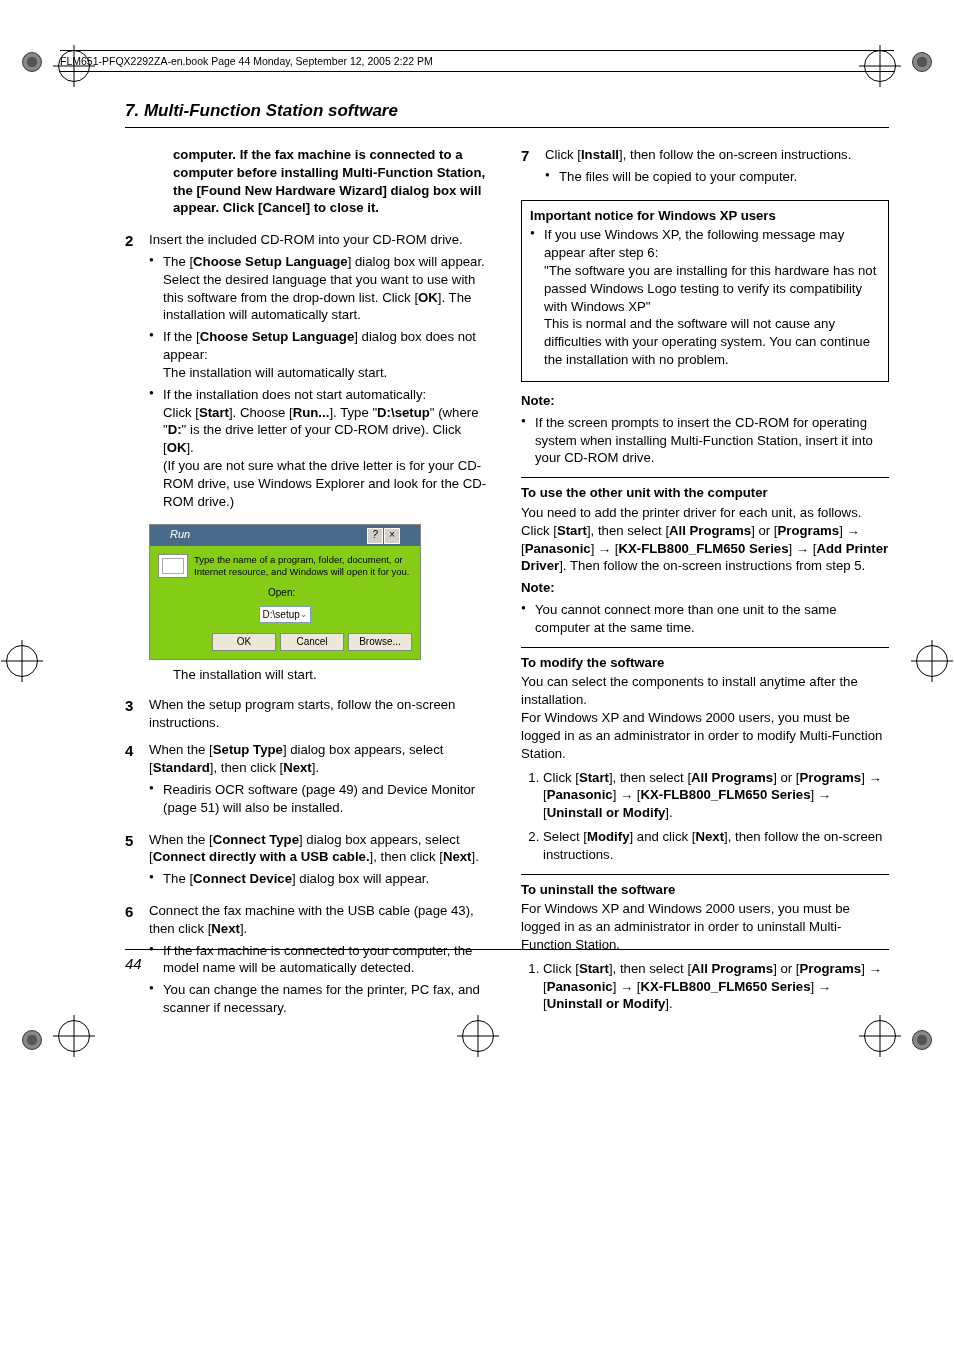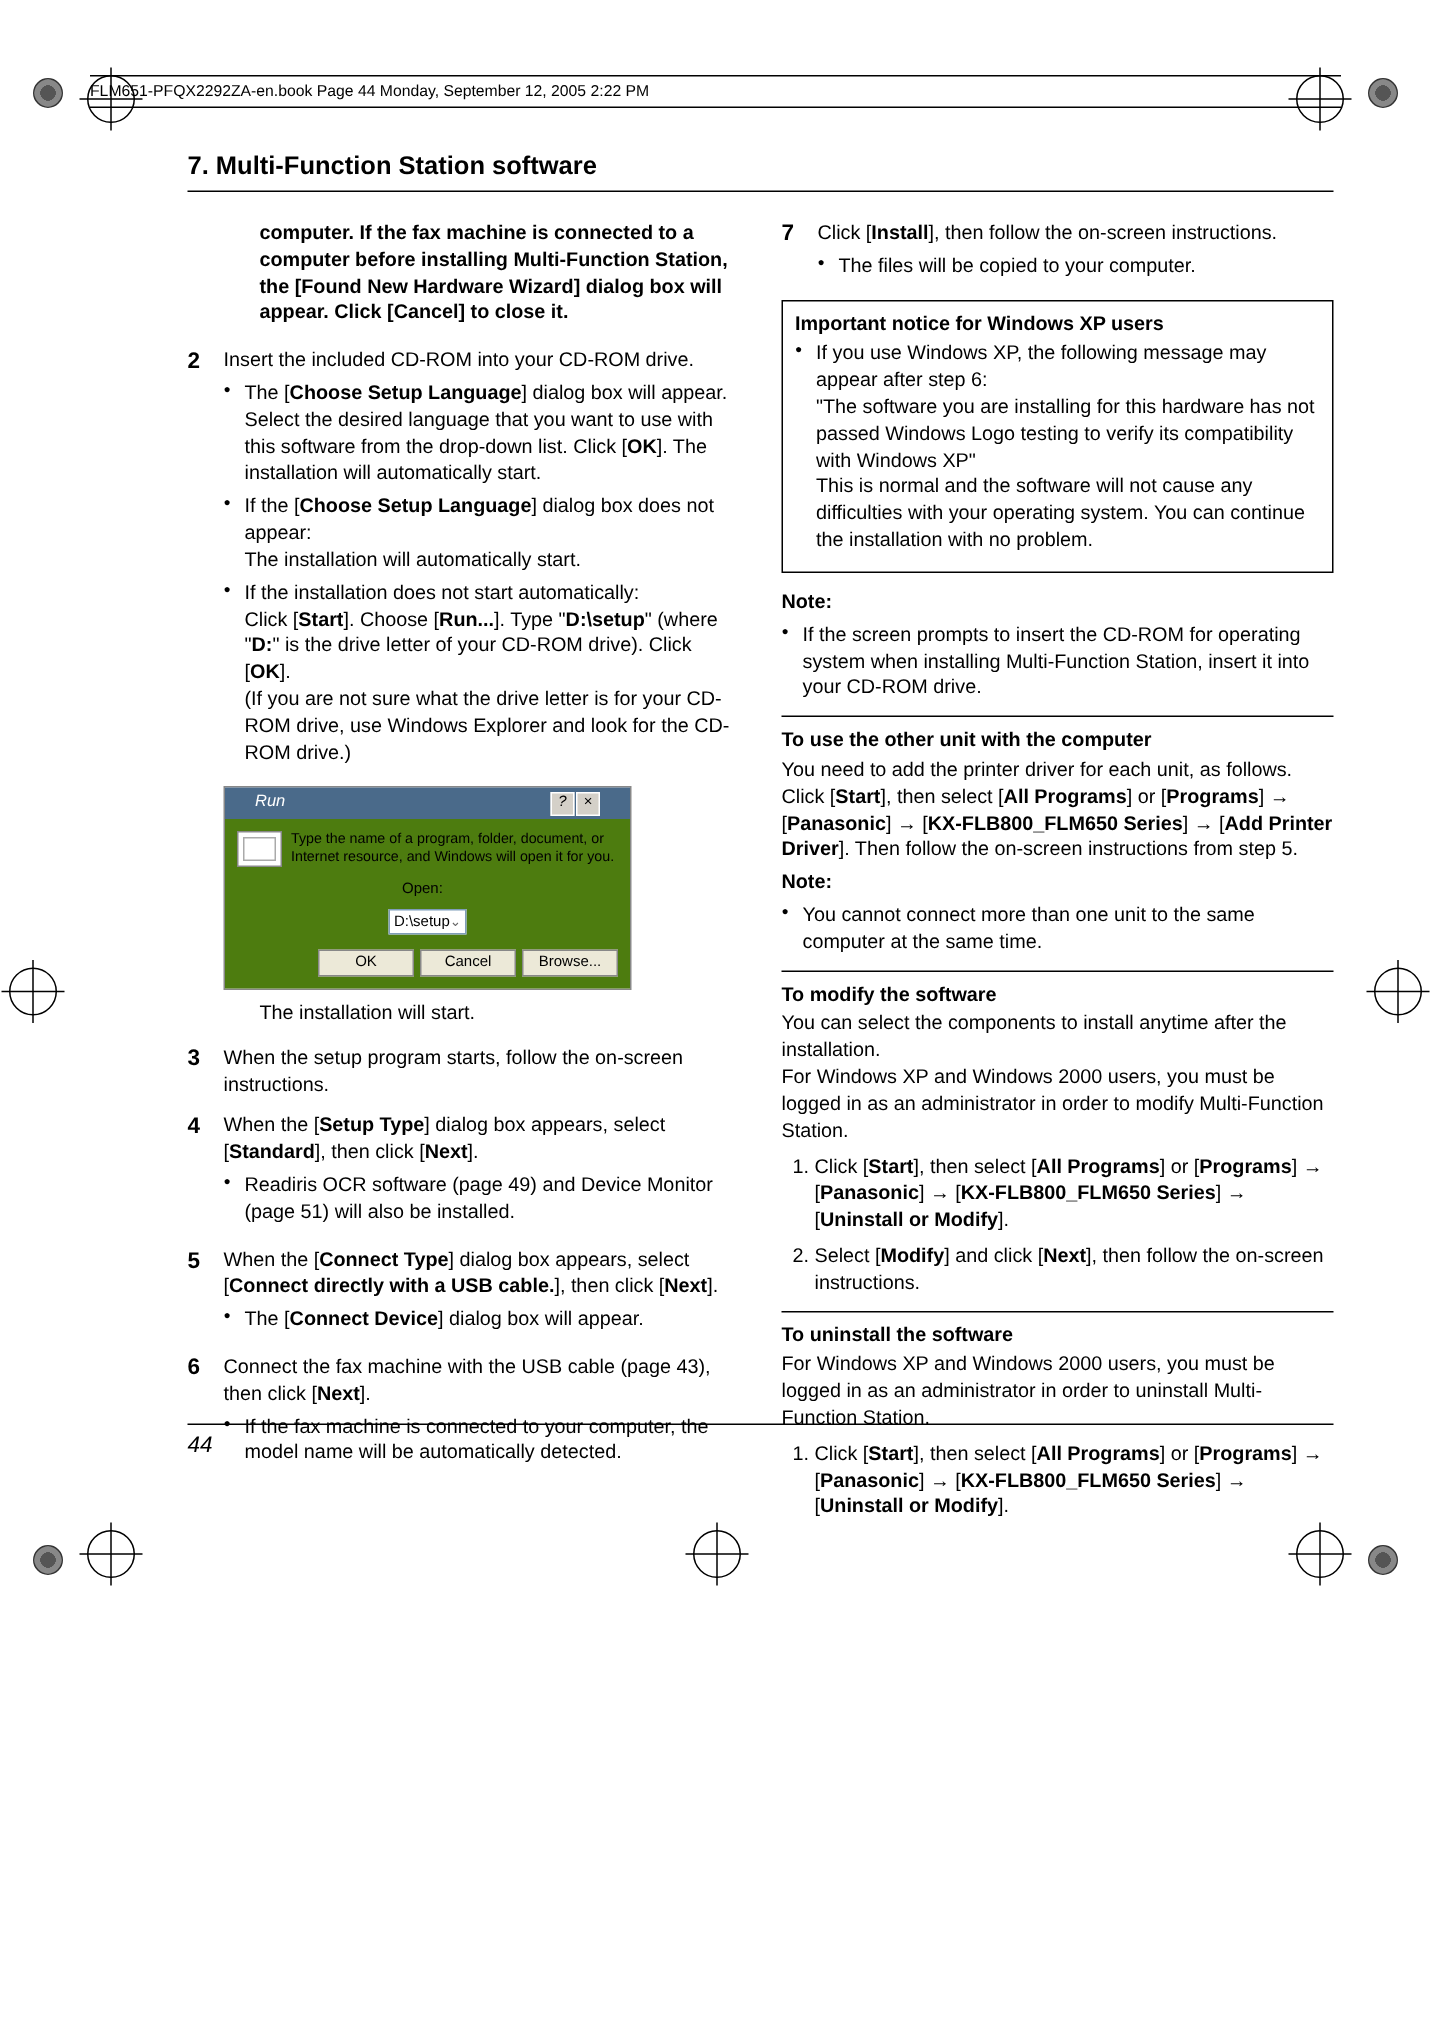--- a/index.html
+++ b/index.html
@@ -58,20 +58,21 @@
     border-top:1px solid #000;
   }
   .content {
     position: absolute;
     top: 100px;
     left: 125px;
     right: 65px;
     bottom: 120px;
   }
   .section-title {
+    font-style: italic;
     font-weight: bold;
     font-size: 17px;
     border-bottom: 1.5px solid #000;
     padding-bottom: 4px;
     margin-bottom: 18px;
   }
   .columns {
     display: flex;
     gap: 28px;
   }
@@ -142,21 +143,21 @@
     width:14px;height:14px;
     background:#d4d0c8;
     border:1px solid #fff;
     color:#000;
     text-align:center;
     line-height:12px;
     font-size:10px;
     margin-left:1px;
   }
   .run-body {
-    background: #4d7c0f;
+    background: #84cc16;
     padding: 8px;
   }
   .run-row1 {
     display: flex;
     gap: 6px;
     align-items: flex-start;
     margin-bottom: 8px;
   }
   .run-icon {
     width: 28px; height: 22px;
@@ -334,20 +335,21 @@
               </ul>
           </div>
         </div>
 
         <div class="step">
           <div class="step-num">6</div>
           <div class="step-body">
             <span>Connect the fax machine with the USB cable (page 43), then click [</span><span class="b">Next</span><span>].</span>
             <ul class="bullets">
               <li>If the fax machine is connected to your computer, the model name will be automatically detected.</li>
+              <li>You can change the names for the printer, PC fax, and scanner if necessary.</li>
             </ul>
           </div>
         </div>
 
       </div>
 
       <div class="col">
 
         <div class="step">
           <div class="step-num">7</div>

